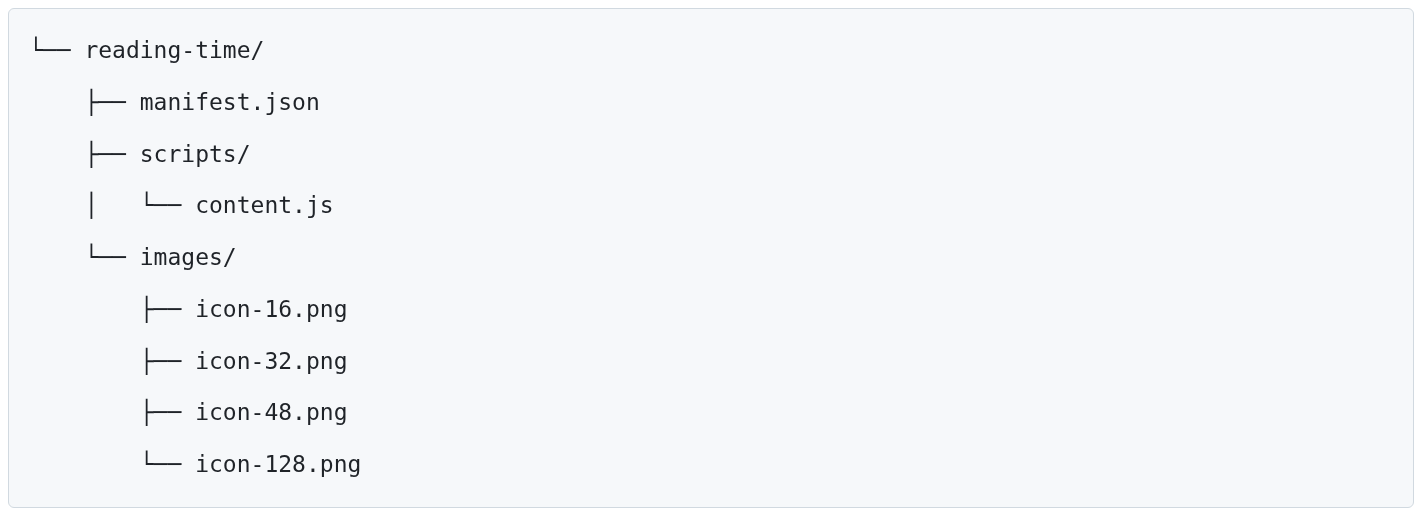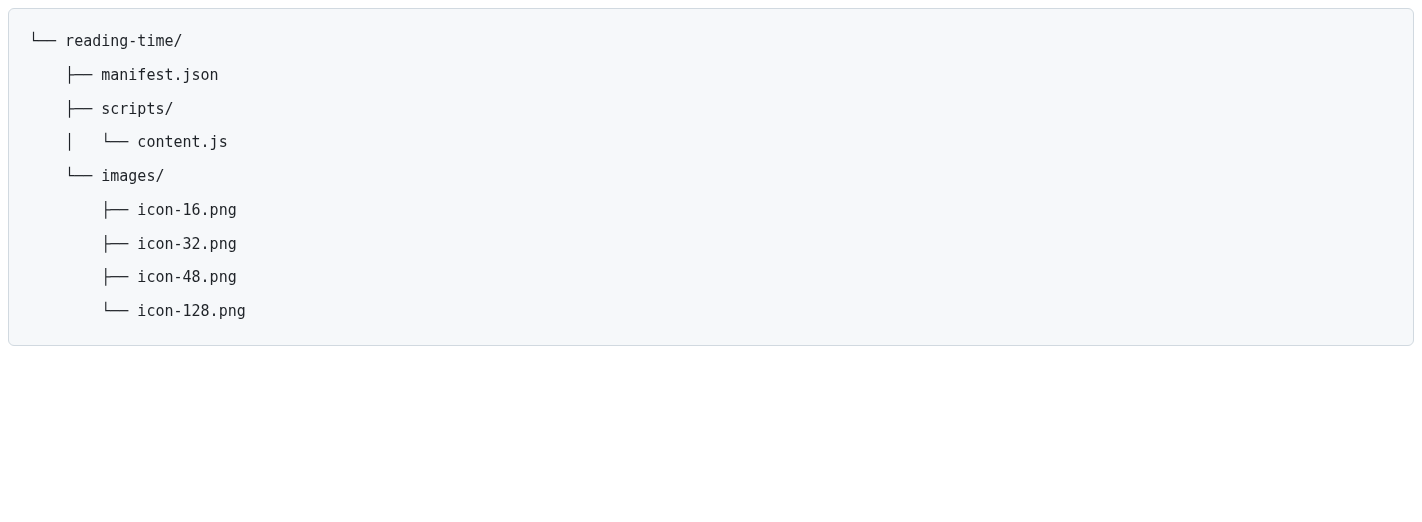--- a/index.html
+++ b/index.html
@@ -10,21 +10,21 @@
     body {
       background: #ffffff;
       padding: 8px;
       font-family: ui-monospace, SFMono-Regular, "SF Mono", Menlo, Consolas, "Liberation Mono", monospace;
     }
     .code-block {
       background: #f6f8fa;
       border: 1px solid #d1d9e0;
       border-radius: 6px;
       padding: 16px 20px;
-      font-size: 15px;
+      font-size: 23px;
       line-height: 2.25;
       color: #1f2328;
       white-space: pre;
       overflow-x: auto;
     }
     .tree-line {
       display: block;
     }
   </style>
 </head>

